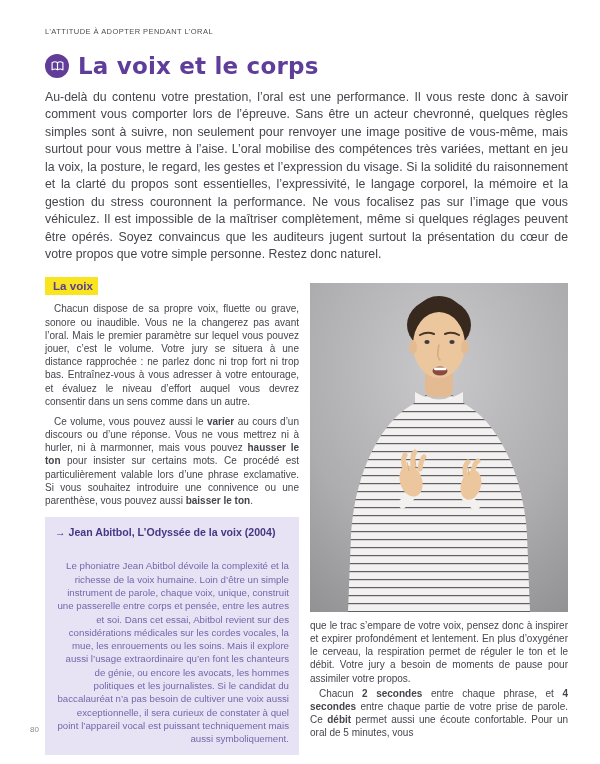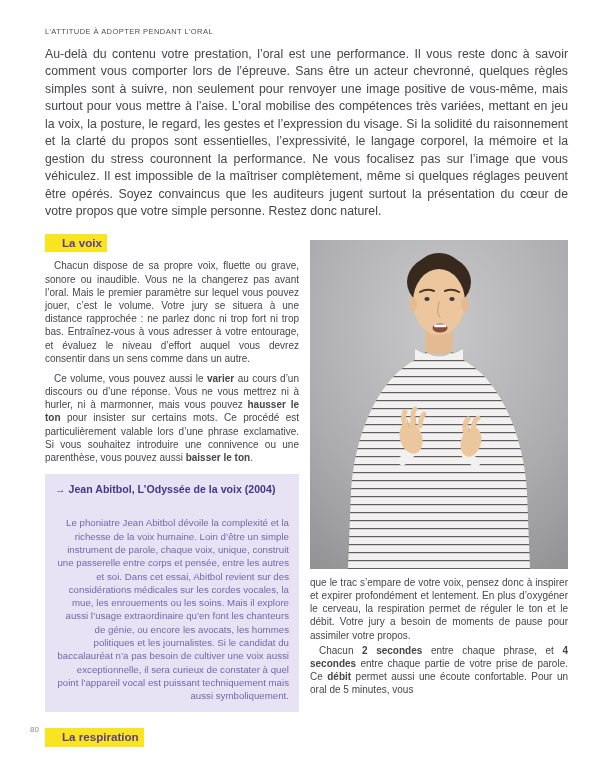--- a/index.html
+++ b/index.html
@@ -22,21 +22,21 @@
     font-family:"DejaVu Sans","Liberation Sans",sans-serif;
   }
   .intro{
     margin-top:10px;font-size:12.3px;line-height:1.42;text-align:justify;color:#45454d;
   }
   .columns{display:flex;gap:11px;margin-top:12px;}
   .col-left{width:254px;flex:0 0 254px;}
   .col-right{width:258px;flex:0 0 258px;}
   .section-heading{
     display:inline-block;background:#f8e41f;color:#5b3d92;font-weight:700;
-    font-size:11.6px;padding:3px 5px 4px 17px;line-height:1;
+    font-size:11.6px;padding:3px 5px 4px 8px;line-height:1;
   }
   .body-text{font-size:10px;line-height:1.32;text-align:justify;color:#45454d;margin:7px 0 0 0;}
   .body-text.indent{text-indent:9px;}
   .ref-box{background:#e8e3f4;margin-top:10px;padding:9px 10px 10px 10px;}
   .box-heading{font-size:10.6px;line-height:1.25;color:#463785;font-weight:700;}
   .box-body{font-size:9.7px;line-height:1.37;color:#7467ab;margin-top:20px;text-align:right;}
   .resp-heading-wrap{margin-top:15px;}
   .portrait{display:block;margin-top:7px;}
   .right-text{margin-top:7px;}
   .right-text p{font-size:10px;line-height:1.32;text-align:justify;color:#45454d;margin:0;}
@@ -47,20 +47,29 @@
   .b{font-weight:700;}
   .i{}
 </style>
 </head>
 <body>
 
 <div class="page">
 
   <div class="kicker">L’ATTITUDE À ADOPTER PENDANT L’ORAL</div>
 
+  <div class="title-row">
+    <span class="title-icon">
+      <svg width="15" height="15" viewBox="0 0 18 18" aria-hidden="true">
+        <path d="M2.5 4.6 C4.6 3.1 7.2 3.1 9 4.4 C10.8 3.1 13.4 3.1 15.5 4.6 L15.5 13 C13.4 11.8 10.8 11.8 9 13 C7.2 11.8 4.6 11.8 2.5 13 Z" fill="none" stroke="#ffffff" stroke-width="1.4" stroke-linejoin="round"></path>
+        <line x1="9" y1="4.4" x2="9" y2="13" stroke="#ffffff" stroke-width="1.4"></line>
+      </svg>
+    </span>
+    <span class="page-title">La voix et le corps</span>
+  </div>
 
   <p class="intro">Au-delà du contenu votre prestation, l’oral est une performance. Il vous reste donc à savoir comment vous comporter lors de l’épreuve. Sans être un acteur chevronné, quelques règles simples sont à suivre, non seulement pour renvoyer une image positive de vous-même, mais surtout pour vous mettre à l’aise. L’oral mobilise des compétences très variées, mettant en jeu la voix, la posture, le regard, les gestes et l’expression du visage. Si la solidité du raisonnement et la clarté du propos sont essentielles, l’expressivité, le langage corporel, la mémoire et la gestion du stress couronnent la performance. Ne vous focalisez pas sur l’image que vous véhiculez. Il est impossible de la maîtriser complètement, même si quelques réglages peuvent être opérés. Soyez convaincus que les auditeurs jugent surtout la présentation du cœur de votre propos que votre simple personne. Restez donc naturel.</p>
 
   <div class="columns">
 
     <div class="col-left">
       <span class="section-heading">La voix</span>
       <p class="body-text indent">Chacun dispose de sa propre voix, fluette ou grave, sonore ou inaudible. Vous ne la changerez pas avant l’oral. Mais le premier paramètre sur lequel vous pouvez jouer, c’est le volume. Votre jury se situera à une distance rapprochée : ne parlez donc ni trop fort ni trop bas. Entraînez-vous à vous adresser à votre entourage, et évaluez le niveau d’effort auquel vous devrez consentir dans un sens comme dans un autre.</p>
       <p class="body-text indent"><span>Ce volume, vous pouvez aussi le </span><span class="b">varier</span><span> au cours d’un discours ou d’une réponse. Vous ne vous mettrez ni à hurler, ni à marmonner, mais vous pouvez </span><span class="b">hausser le ton</span><span> pour insister sur certains mots. Ce procédé est particulièrement valable lors d’une phrase exclamative. Si vous souhaitez introduire une connivence ou une parenthèse, vous pouvez aussi </span><span class="b">baisser le ton</span><span>.</span></p>
 

